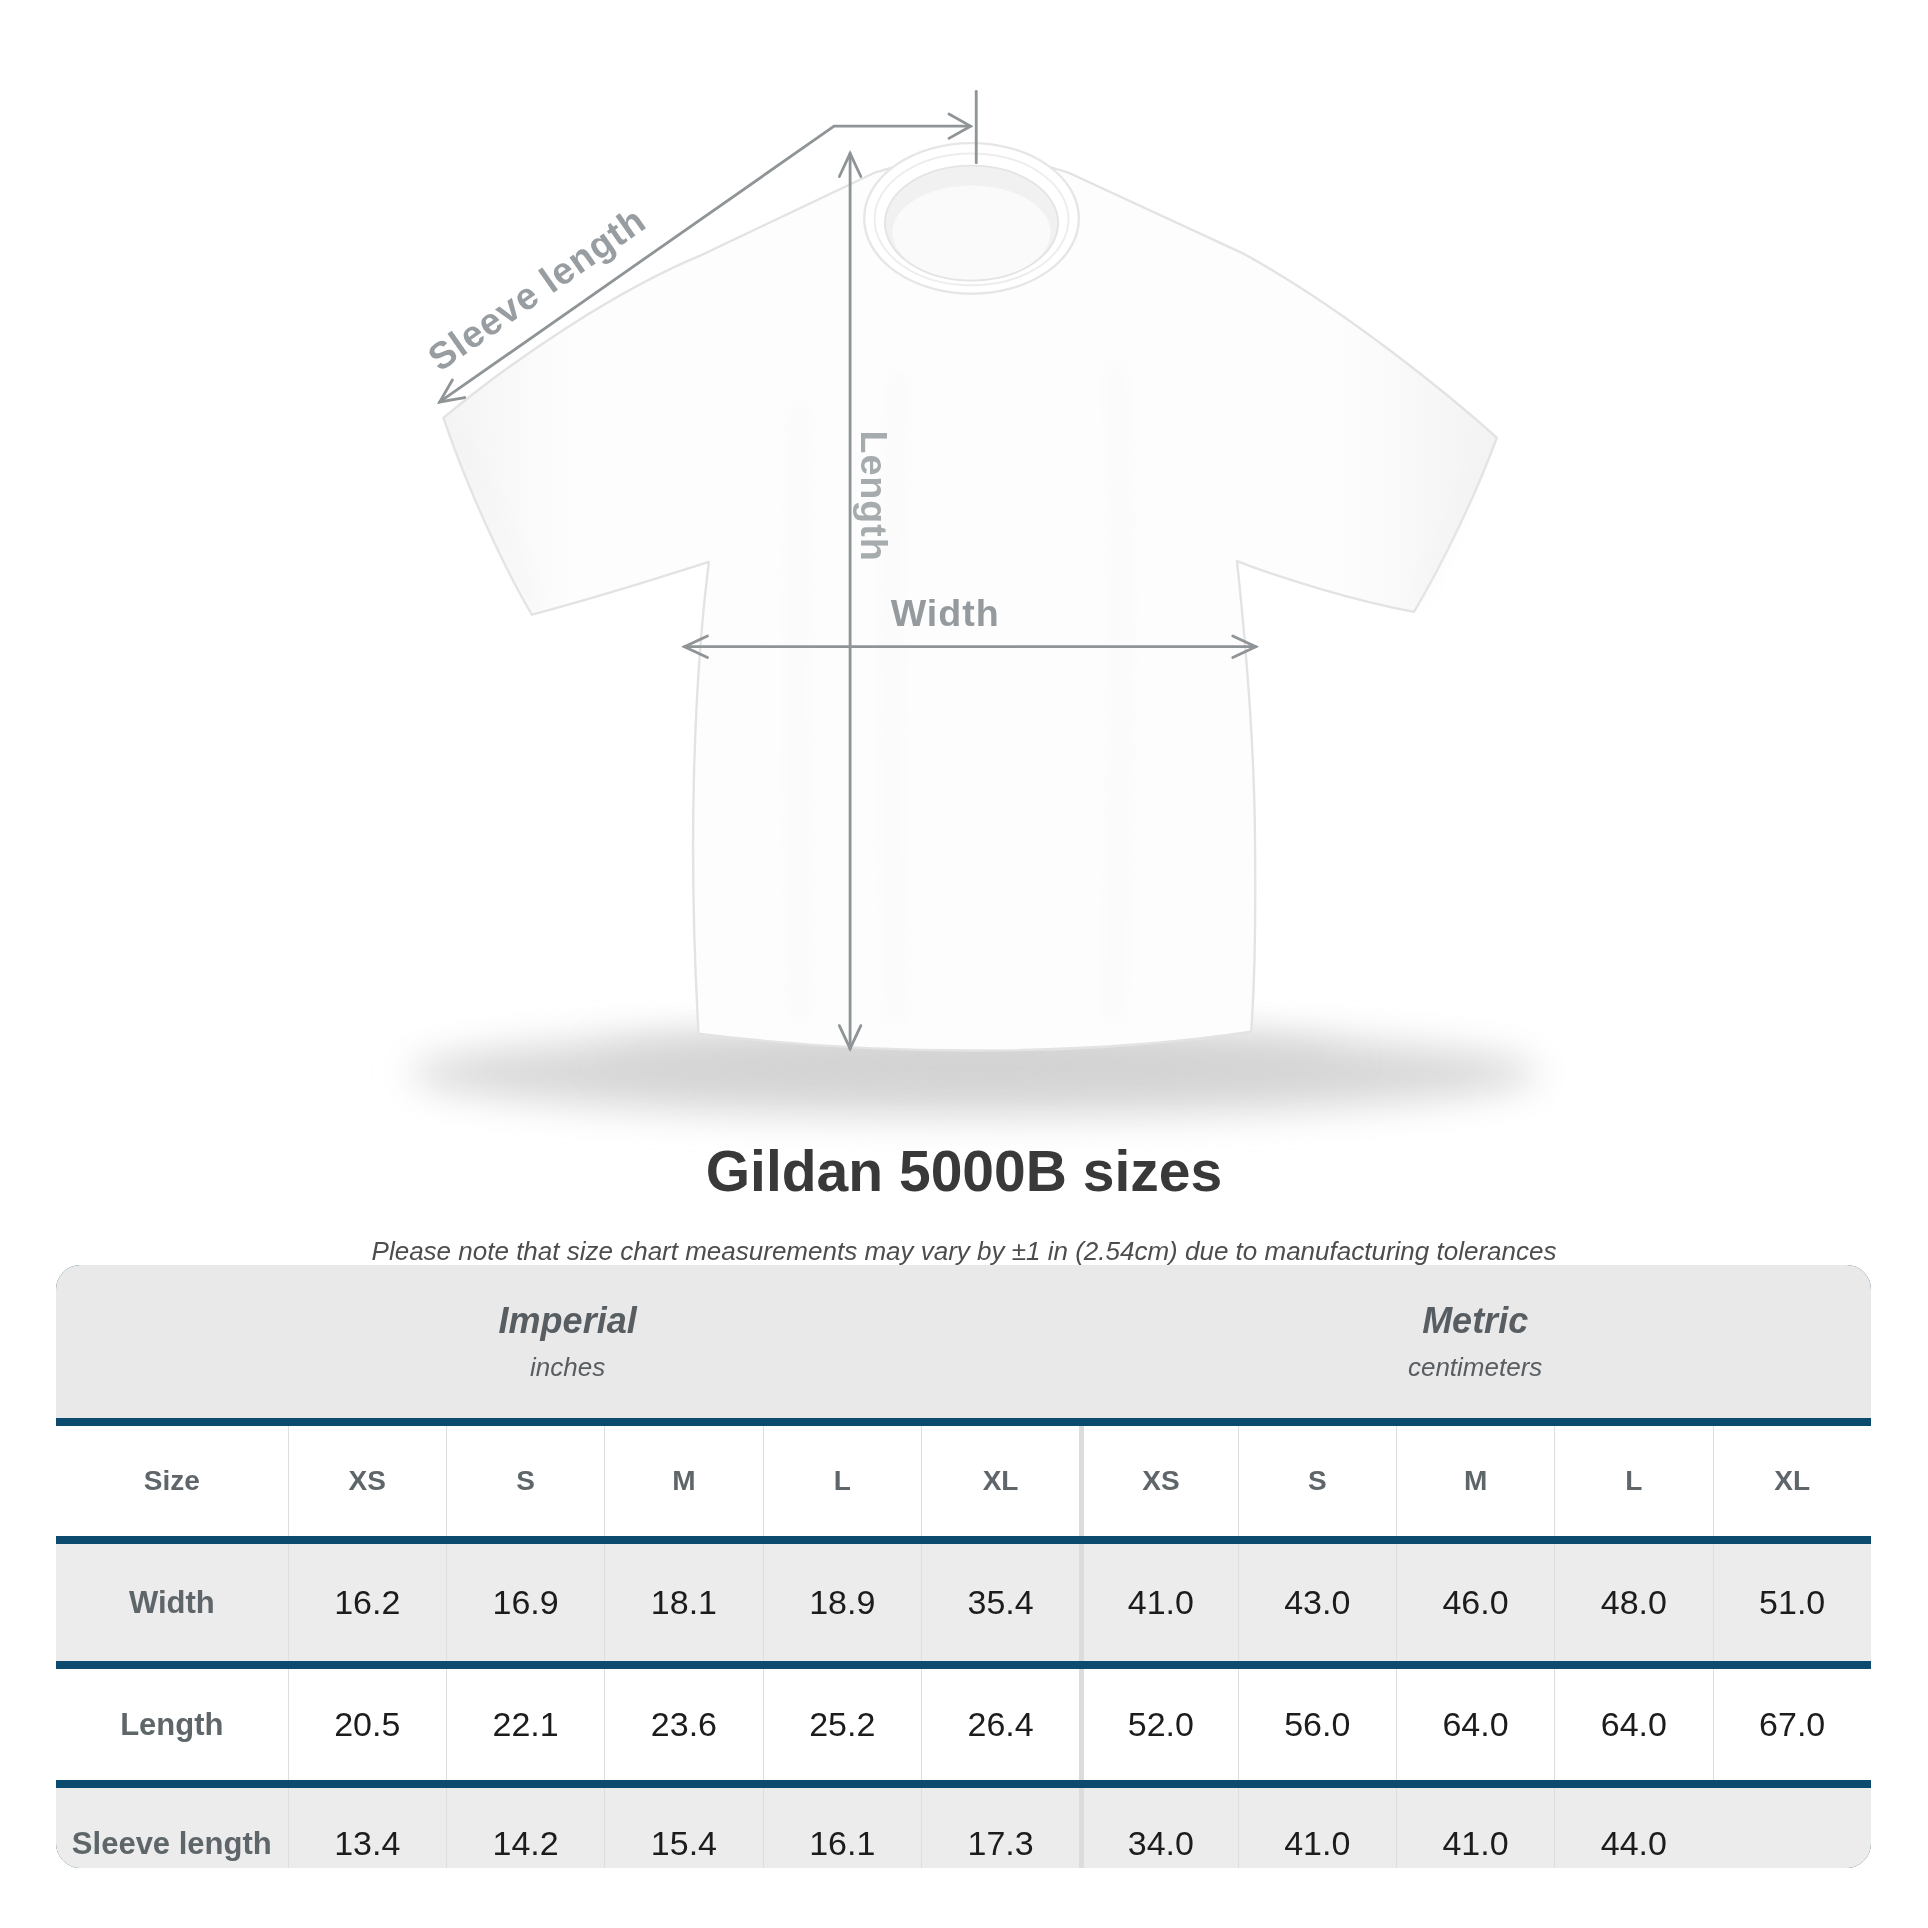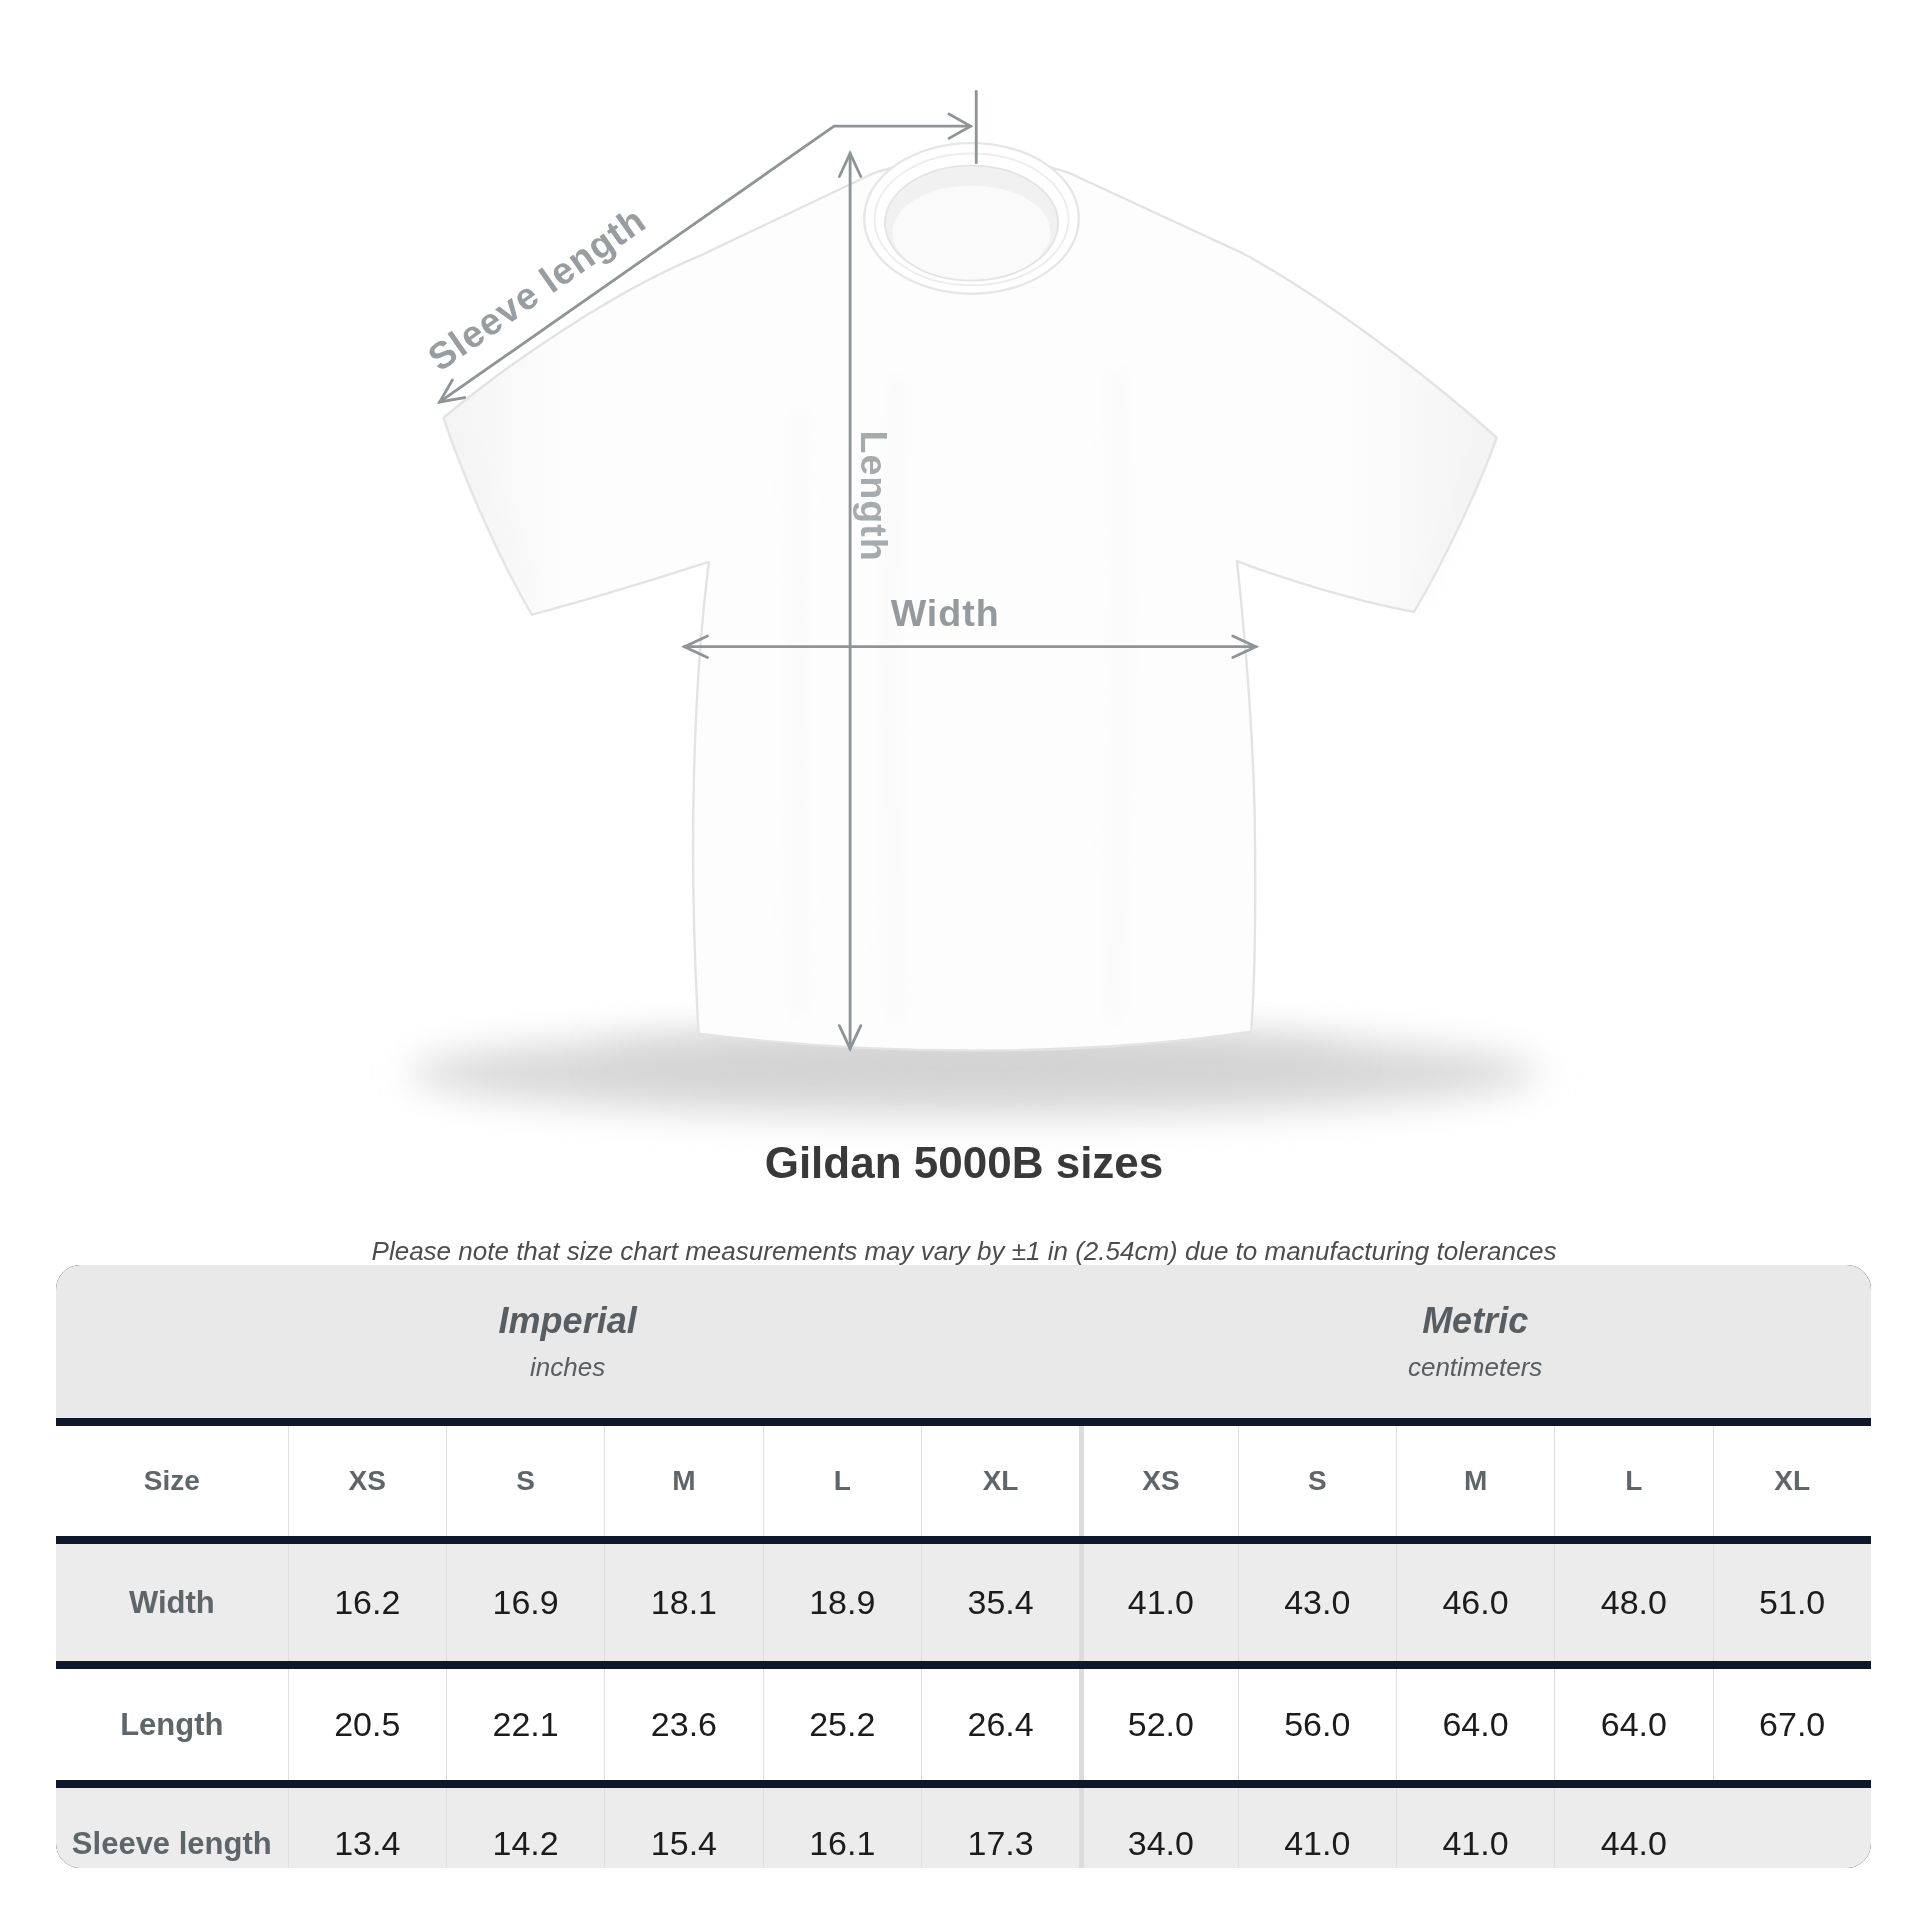--- a/index.html
+++ b/index.html
@@ -10,31 +10,31 @@
     background:#ffffff; overflow:hidden; margin:0 auto;
   }
 
   
   #diagram { position:absolute; left:0; top:0; width:1928px; height:1252px; }
   .ann-label { font-weight:bold; font-size:40px; letter-spacing:1px; }
 
   
   #title {
     position:absolute; left:0; top:1138px; width:100%;
-    text-align:center; font-size:44px; font-weight:bold; color:#393939;
+    text-align:center; font-size:57px; font-weight:bold; color:#393939;
   }
   #subtitle {
     position:absolute; left:0; top:1236px; width:100%;
     text-align:center; font-size:26px; font-style:italic; color:#4d4d4d;
   }
 
   
   #size-table {
     position:absolute; left:56px; top:1265px; width:1815px; height:603px;
-    border-radius:24.5px; overflow:hidden; background:#0f172a;text-align:center;
+    border-radius:24.5px; overflow:hidden; background:#0c4a6e;text-align:center;
   }
   .band { display:flex; height:153px; background:#e9e9e9; }
   .band-half { display:flex; flex-direction:column; align-items:center; justify-content:center; }
   .band-half.left  { width:56.38%; }
   .band-half.right { width:43.62%; }
   .band-name { font-size:36px; font-weight:bold; font-style:italic; color:#575d61; }
   .band-unit { font-size:26px; font-style:italic; color:#575d61; margin-top:9.4px; }
 
   .trow { display:flex; width:100%;margin-top:8px; }
   .trow.sizes   { height:110px; background:#ffffff; }

